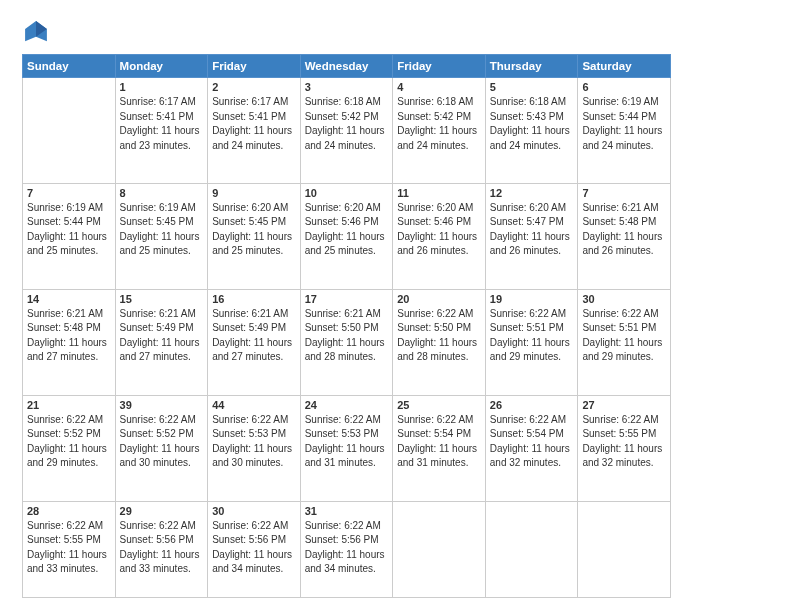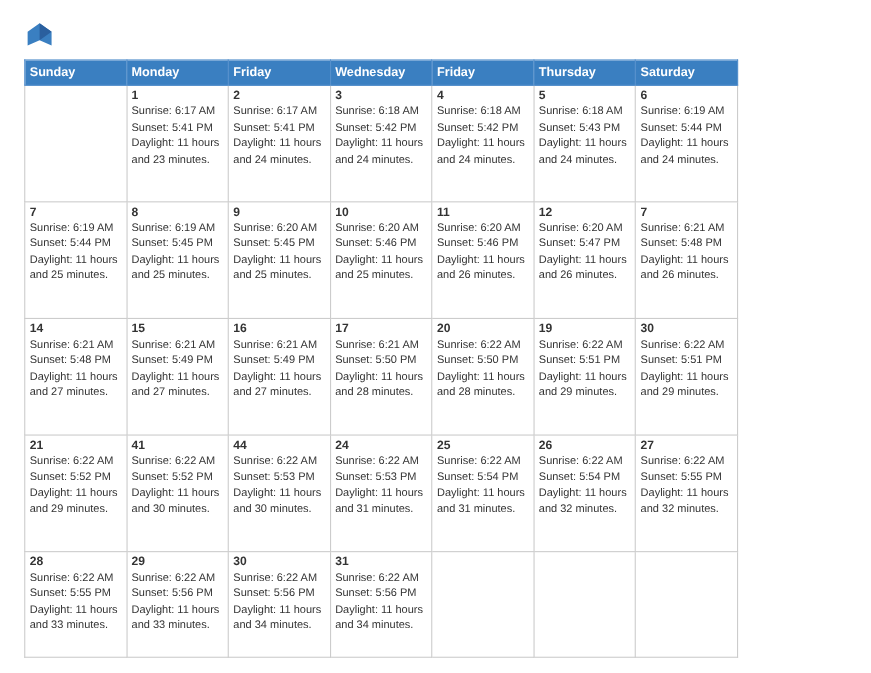--- a/index.html
+++ b/index.html
@@ -217,21 +217,21 @@
             <span class="day-number">30</span>
             <div class="day-info">Sunrise: 6:22 AM<br>Sunset: 5:51 PM<br>Daylight: 11 hours<br>and 29 minutes.</div>
           </td>
         </tr>
         <tr>
           <td>
             <span class="day-number">21</span>
             <div class="day-info">Sunrise: 6:22 AM<br>Sunset: 5:52 PM<br>Daylight: 11 hours<br>and 29 minutes.</div>
           </td>
           <td>
-            <span class="day-number">41</span>
+            <span class="day-number">39</span>
             <div class="day-info">Sunrise: 6:22 AM<br>Sunset: 5:52 PM<br>Daylight: 11 hours<br>and 30 minutes.</div>
           </td>
           <td>
             <span class="day-number">44</span>
             <div class="day-info">Sunrise: 6:22 AM<br>Sunset: 5:53 PM<br>Daylight: 11 hours<br>and 30 minutes.</div>
           </td>
           <td>
             <span class="day-number">24</span>
             <div class="day-info">Sunrise: 6:22 AM<br>Sunset: 5:53 PM<br>Daylight: 11 hours<br>and 31 minutes.</div>
           </td>

